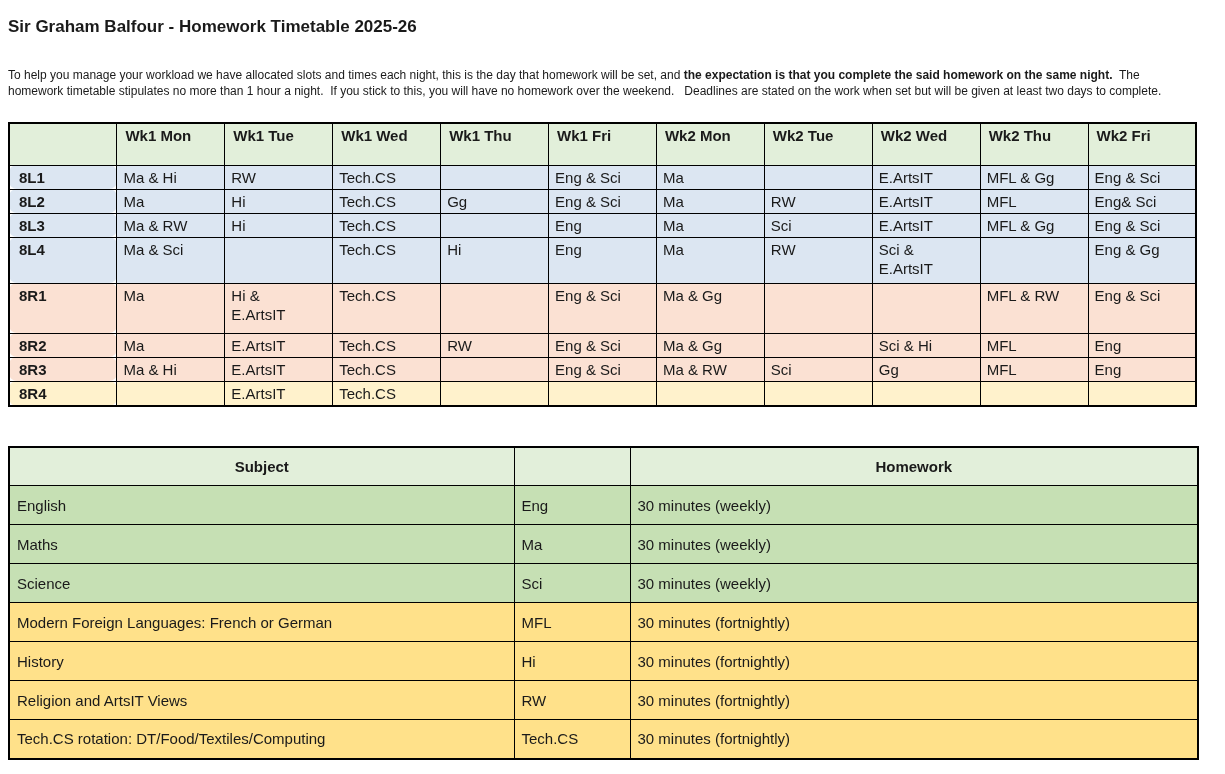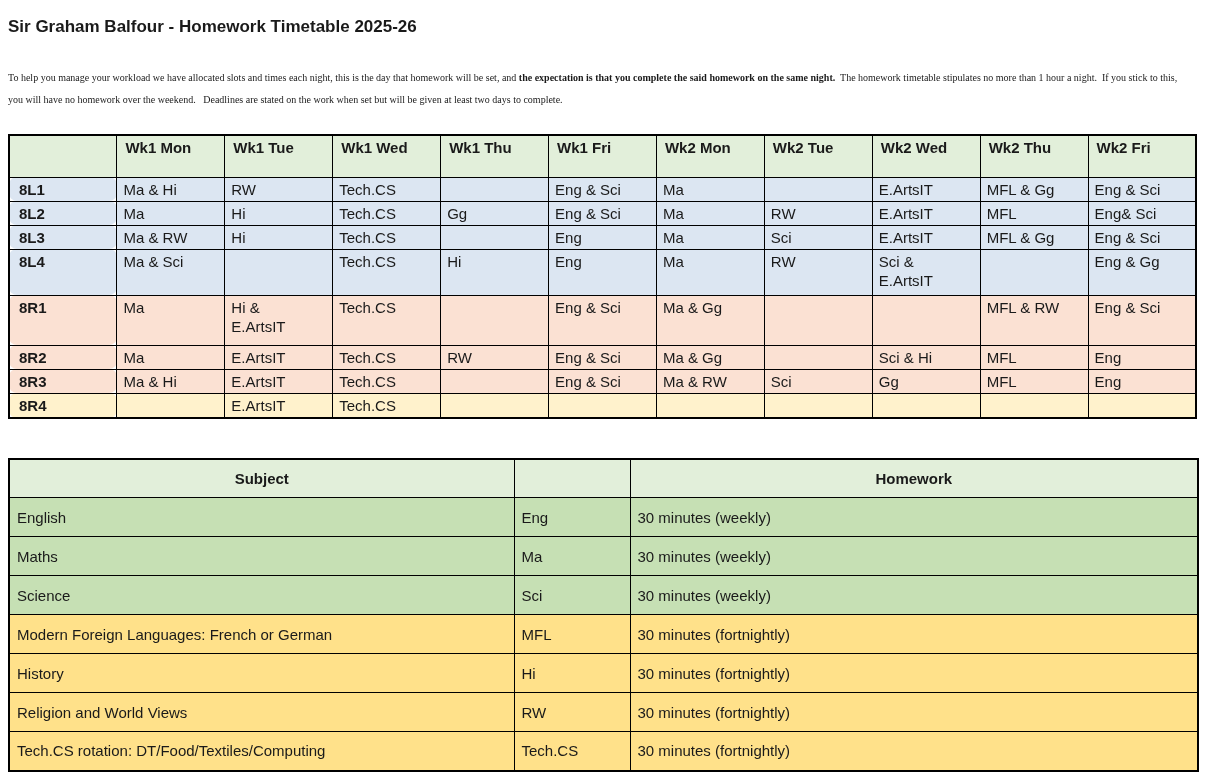--- a/index.html
+++ b/index.html
@@ -15,23 +15,22 @@
   *{box-sizing:border-box;}
   html,body{margin:0;padding:0;}
   body{
     width:1225px;height:774px;background:#ffffff;overflow:hidden;
     font-family:"Liberation Sans","DejaVu Sans",sans-serif;color:var(--text);
   }
   .page{padding:0 12px 0 8px;}
   h1{font-size:17px;font-weight:bold;text-align:left;margin:17px 0 0 0;}
   h2{font-size:21px;font-weight:bold;text-align:center;margin:5px 0 0 0;}
   .intro{
-    font-size:10px;line-height:22px;margin:30px 0 0 0;width:1185px;
+    font-size:12px;line-height:16px;margin:30px 0 0 0;width:1185px;
     white-space:pre-wrap;
-    font-family:Liberation Serif, serif;
   }
   table{border-collapse:collapse;table-layout:fixed;}
   th,td{border:1px solid var(--grid);overflow:hidden;}
   
   .timetable{width:1189px;margin-top:23px;border:2px solid var(--grid);}
   .timetable th,.timetable td{
     font-size:15px;line-height:19px;vertical-align:top;
     padding:2px 3px 2px 6px;white-space:pre-line;text-align:left;
   }
   .timetable thead tr{height:42px;}
@@ -220,21 +219,21 @@
           <td>Modern Foreign Languages: French or German</td>
           <td>MFL</td>
           <td>30 minutes (fortnightly)</td>
         </tr>
         <tr class="grp-amber">
           <td>History</td>
           <td>Hi</td>
           <td>30 minutes (fortnightly)</td>
         </tr>
         <tr class="grp-amber">
-          <td>Religion and World Views</td>
+          <td>Religion and ArtsIT Views</td>
           <td>RW</td>
           <td>30 minutes (fortnightly)</td>
         </tr>
         <tr class="grp-amber">
           <td>Tech.CS rotation: DT/Food/Textiles/Computing</td>
           <td>Tech.CS</td>
           <td>30 minutes (fortnightly)</td>
         </tr>
       </tbody>
   </table>

